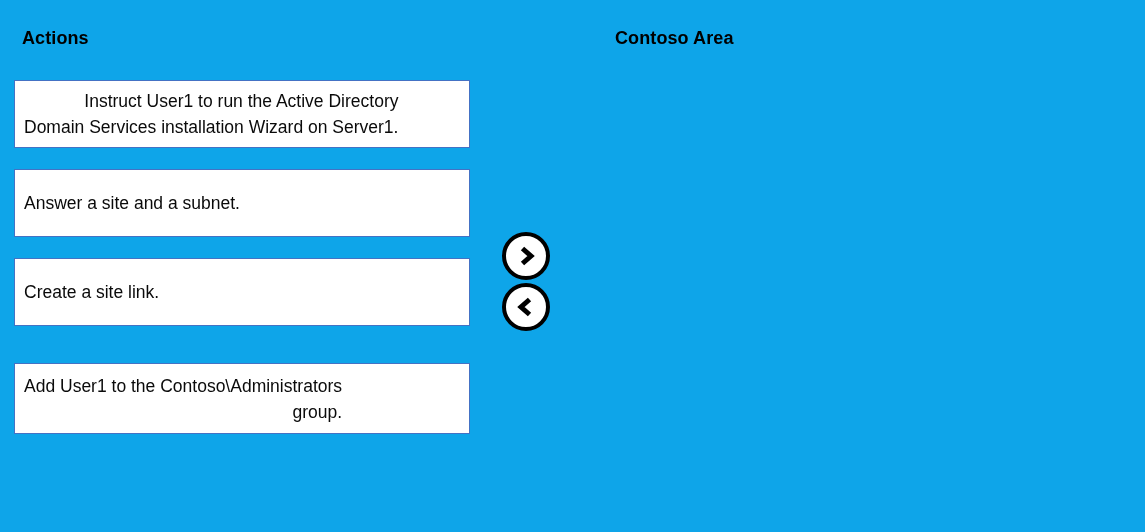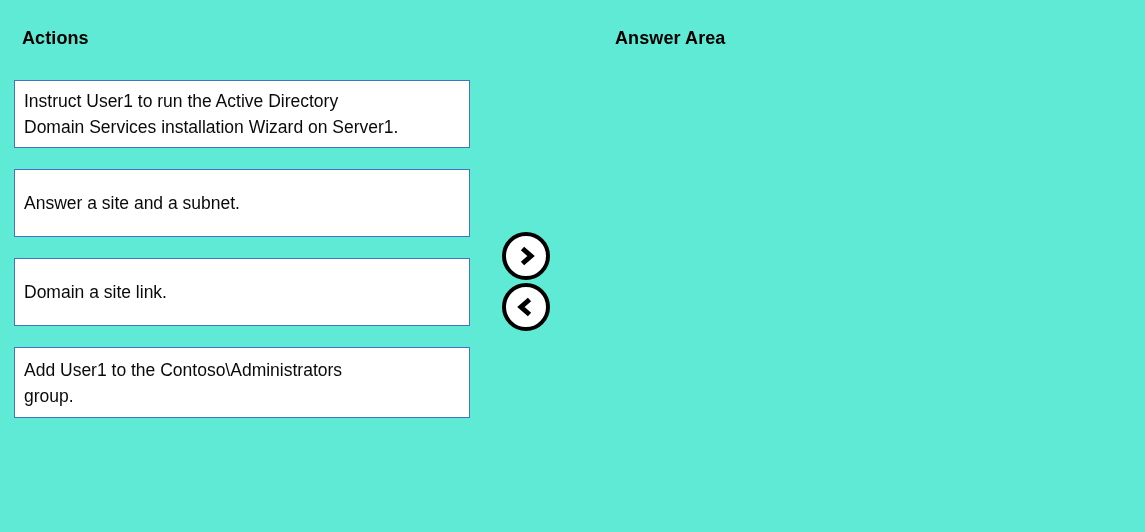--- a/index.html
+++ b/index.html
@@ -7,21 +7,21 @@
     width: 1145px;
     height: 532px;
     background: #ffffff;
     font-family: "Liberation Sans", "DejaVu Sans", sans-serif;
     overflow: hidden;
   }
   .canvas {
     position: relative;
     width: 1145px;
     height: 532px;
-    background: #5eead4;
+    background: #0ea5e9;
   }
   .col-header {
     position: absolute;
     top: 28px;
     font-size: 18px;
     font-weight: 700;
     color: #000000;
     letter-spacing: 0.1px;
     white-space: nowrap;
   }
@@ -39,22 +39,23 @@
   }
   .action-box {
     width: 456px;
     min-height: 68px;
     border: 1.5px solid #4472C4;
     background: #ffffff;
     display: flex;
     align-items: center;
     padding: 6px 10px 6px 9px;
     cursor: default;
+    text-align: right;
   }
-  .action-box:last-child { min-height: 71px; }
+  .action-box:last-child { min-height: 71px; margin-top: 16px; }
   .action-box .label {
     font-size: 17.5px;
     line-height: 26px;
     color: #0a0a0a;
     white-space: pre-line;
   }
 
   .transfer-buttons {
     position: absolute;
     left: 502px;
@@ -77,32 +78,32 @@
   }
   .circle-btn svg { display: block; }
 </style>
 </head>
 <body>
 
 <div class="canvas">
 
   <div class="col-header actions-header">Actions</div>
 
-  <div class="col-header answer-header">Answer Area</div>
+  <div class="col-header answer-header">Contoso Area</div>
 
   <div class="actions-list">
     <div class="action-box">
       <span class="label">Instruct User1 to run the Active Directory
 Domain Services installation Wizard on Server1.</span>
     </div>
     <div class="action-box">
       <span class="label">Answer a site and a subnet.</span>
     </div>
     <div class="action-box">
-      <span class="label">Domain a site link.</span>
+      <span class="label">Create a site link.</span>
     </div>
     <div class="action-box">
       <span class="label">Add User1 to the Contoso\Administrators
 group.</span>
     </div>
   </div>
 
   <div class="transfer-buttons">
     <button class="circle-btn">
       <svg width="24" height="24" viewBox="0 0 24 24">

